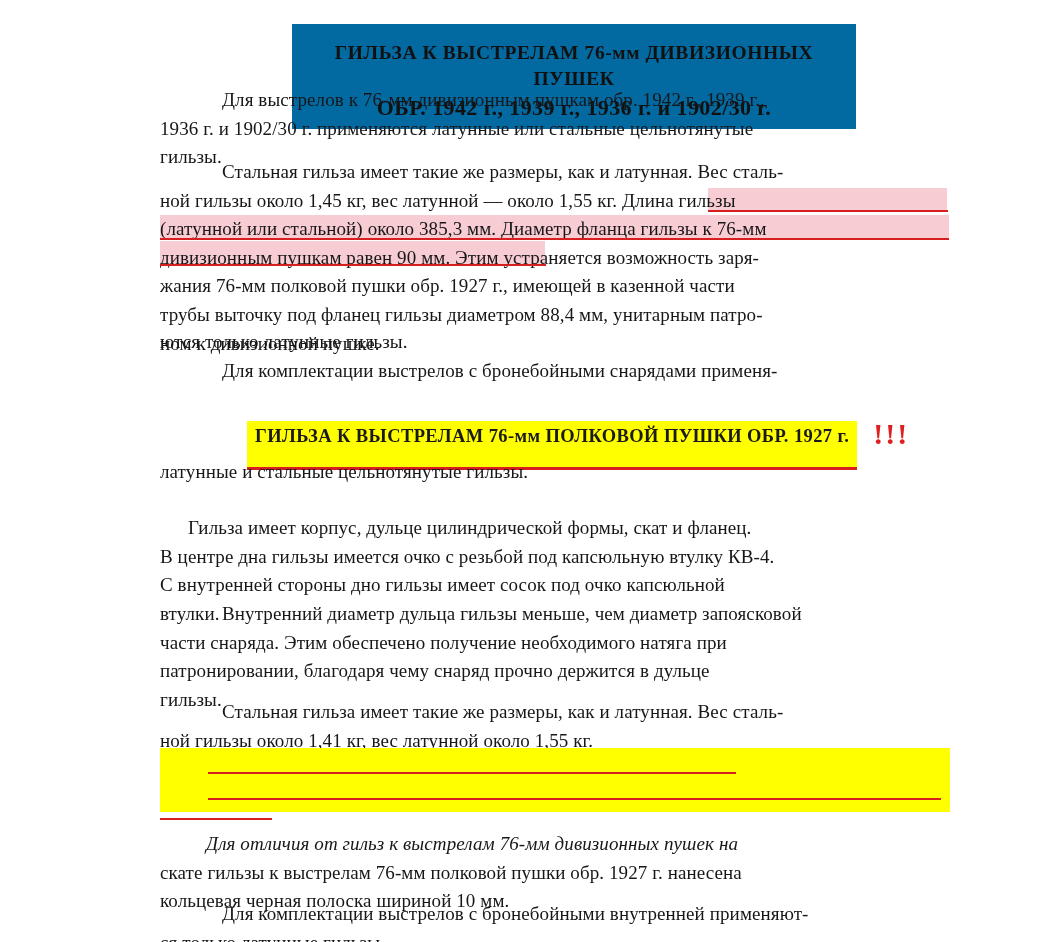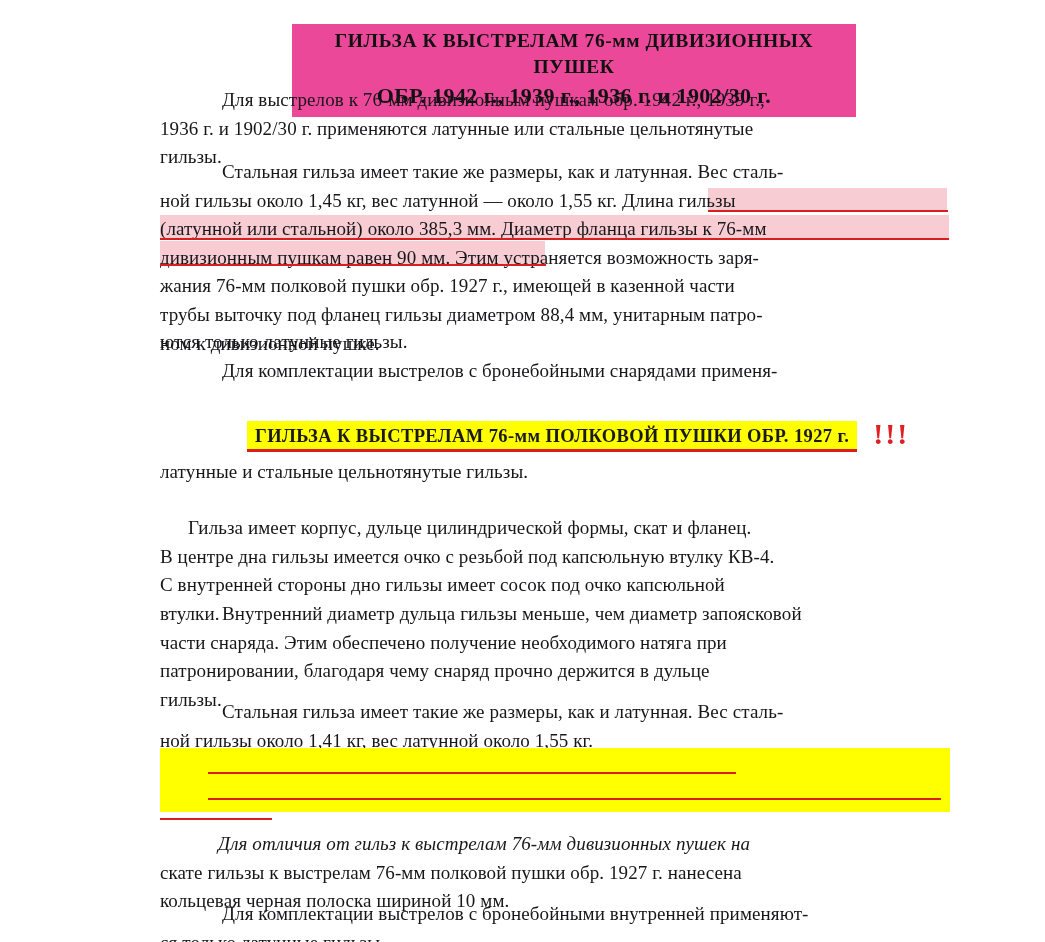--- a/index.html
+++ b/index.html
@@ -28,39 +28,39 @@
     font-weight: bold;
     letter-spacing: 0.6px;
     line-height: 1.35;
     color: #111;
   }
   .heading-1 {
     position: absolute;
     left: 292px;
     top: 24px;
     width: 556px;
-    background: #ec4899;
-    padding: 4px 4px 7px 4px;
+    background: #0369a1;
+    padding: 16px 4px 7px 4px;
     font-size: 19.5px;
   }
   .heading-1 .line2 {
     font-size: 22px;
     letter-spacing: 0.4px;
   }
 
   .heading-2-wrap {
     position: absolute;
     left: 247px;
     top: 417px;
     width: 700px;
   }
   .heading-2 {
     display: inline-block;
     background: #ffff00;
-    padding: 5px 8px 2px 8px;
+    padding: 5px 8px 20px 8px;
     font-size: 18.5px;
     font-weight: bold;
     letter-spacing: 0.4px;
     border-bottom: 3px solid #d81f1f;
   }
   .bangs {
     display: inline-block;
     margin-left: 16px;
     color: #e02020;
     font-weight: bold;
@@ -230,21 +230,21 @@
   <div class="mark-box layer-mark" id="yel-a"></div>
   <div class="mark-box layer-mark" id="yel-b"></div>
   <div class="mark-box layer-mark" id="yel-c"></div>
 
   <div class="mark-box" id="red-d" style="z-index:5;"></div>
   <div class="mark-box" id="red-e" style="z-index:5;"></div>
   <div class="mark-box" id="red-f" style="z-index:5;"></div>
 
   <div class="para w-main" style="top:830px;">
     <span class="jl">
-      <span class="italic" style="margin-left:58px;">Для отличия от  гильз к выстрелам  76-мм дивизионных  пушек на</span>
+      <span class="italic" style="margin-left:46px;">Для отличия от  гильз к выстрелам  76-мм дивизионных  пушек на</span>
     </span>
     <span class="jl">
       <span>скате гильзы к выстрелам 76-мм полковой пушки обр. 1927 г. нанесена</span>
     </span>
     <span class="jl">
       <span>кольцевая черная полоска шириной 10 мм.</span>
     </span>
   </div>
 
   <div class="para w-main" style="top:900px;">

